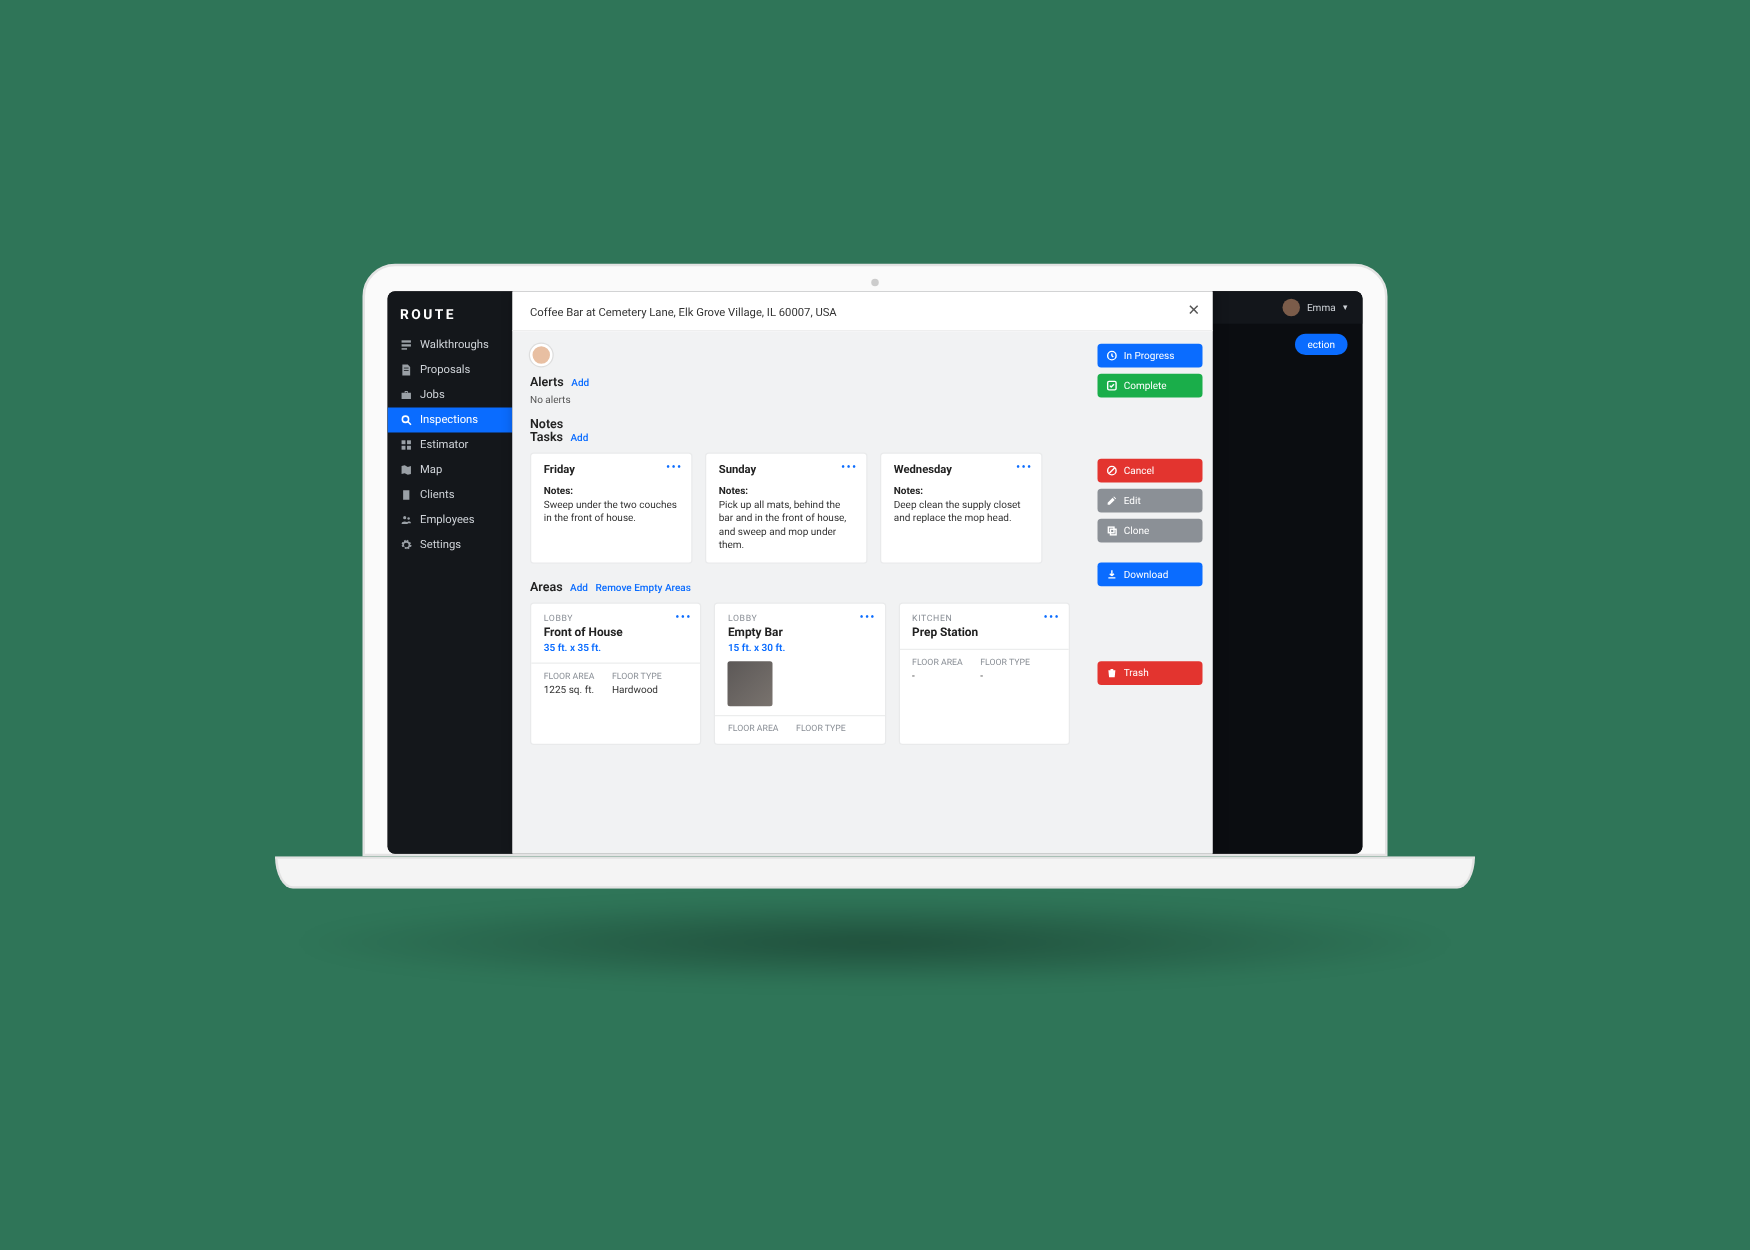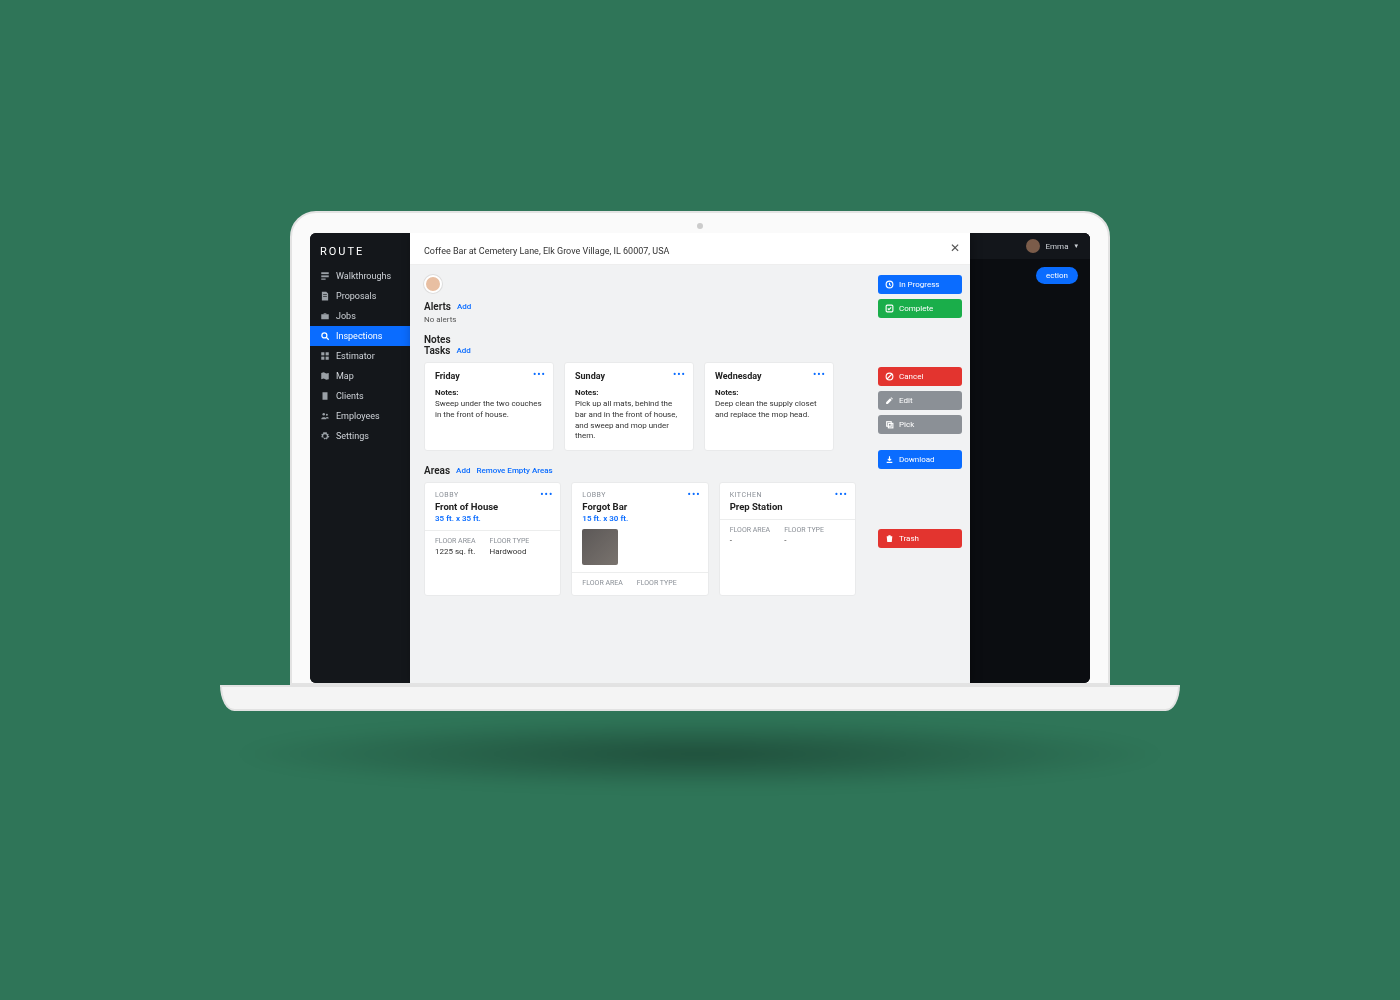--- a/index.html
+++ b/index.html
@@ -41,21 +41,21 @@
     background: #0b0d11;
     border-radius: 6px;
     overflow: hidden;
     position: relative;
     display: flex;
     font-size: 9px;
     color: #222;
   }
   
   .sidebar { width: 100px; background: #14171b; color: #cfd3d8; display:flex; flex-direction:column; padding-top:6px;}
-  .logo { font-size: 11px; letter-spacing: 2px; font-weight: 400; color:#fff; padding:6px 10px 8px;}
+  .logo { font-size: 11px; letter-spacing: 2px; font-weight: 700; color:#fff; padding:6px 10px 8px;}
   .sidebar-item { display:flex; align-items:center; gap:6px; padding:5px 10px; cursor:pointer;}
   .sidebar-item .icon { width:10px; display:inline-flex; color:#9aa0a6;}
   .sidebar-item.active { background:#0a6cff; color:#fff;}
   .sidebar-item.active .icon { color:#fff;}
   
   .app-right { flex:1; position:relative; background:#0b0d11;}
   .topbar { position:absolute; top:0; right:0; left:0; height:26px; background:#13161b; display:flex; align-items:center; justify-content:flex-end; padding:0 12px; gap:6px; color:#cfd3d8; font-size:8px;}
   .avatar-sm { width:14px; height:14px; border-radius:50%; background:#7b5c4a;}
   .action-pill { position:absolute; right:12px; top:34px; background:#0a6cff; color:#fff; padding:4px 10px; border-radius:12px; font-size:8px;}
   
@@ -266,21 +266,21 @@
                     <div class="meta-col">
                       <span class="meta-lbl">FLOOR TYPE</span>
                       <span class="meta-val">Hardwood</span>
                     </div>
                   </div>
                 </div>
 
                 <div class="card wider">
                   <div class="dots">•••</div>
                   <div class="area-head">LOBBY</div>
-                  <div class="area-title">Forgot Bar</div>
+                  <div class="area-title">Empty Bar</div>
                   <div class="area-dim">15 ft. x 30 ft.</div>
                   <div class="thumb"></div>
                   <div class="rule"></div>
                   <div class="meta-row">
                     <div class="meta-col">
                       <span class="meta-lbl">FLOOR AREA</span>
                     </div>
                     <div class="meta-col">
                       <span class="meta-lbl">FLOOR TYPE</span>
                     </div>
@@ -343,21 +343,21 @@
                   </span>
                 <span>Edit</span>
               </div>
               <div class="btn b-gray">
                 <span class="bicon">
                     <svg viewBox="0 0 16 16" fill="none" stroke="#fff" stroke-width="2">
                       <rect x="3" y="3" width="8" height="8"></rect>
                       <rect x="6" y="6" width="8" height="8"></rect>
                     </svg>
                   </span>
-                <span>Pick</span>
+                <span>Clone</span>
               </div>
               <div style="height:6px"></div>
               <div class="btn b-blue">
                 <span class="bicon">
                     <svg viewBox="0 0 16 16" fill="none" stroke="#fff" stroke-width="2">
                       <path d="M8 2v8m0 0l-3-3m3 3l3-3M3 13h10"></path>
                     </svg>
                   </span>
                 <span>Download</span>
               </div>

